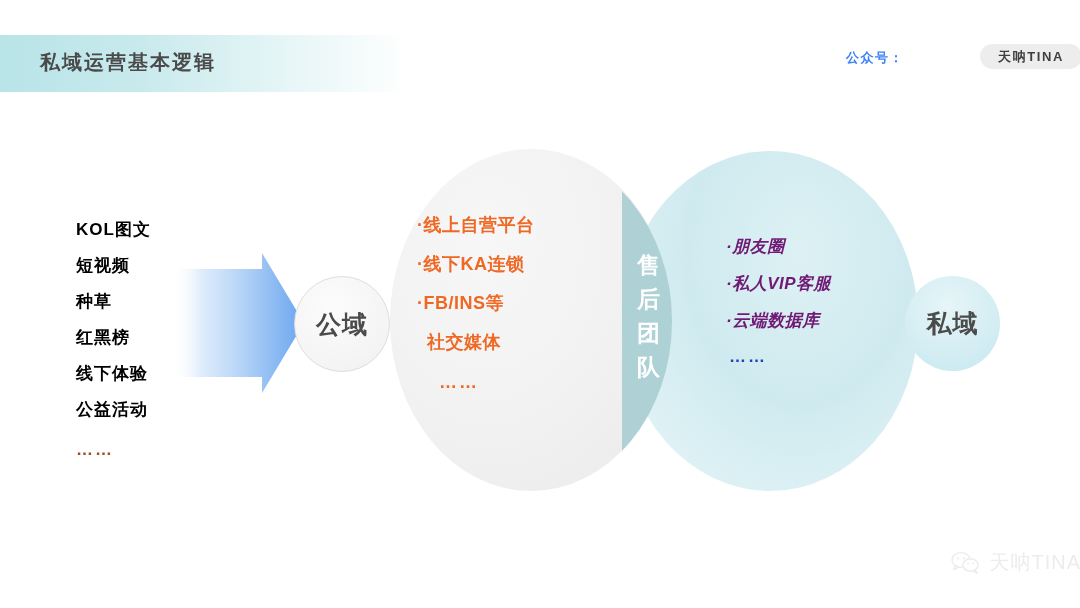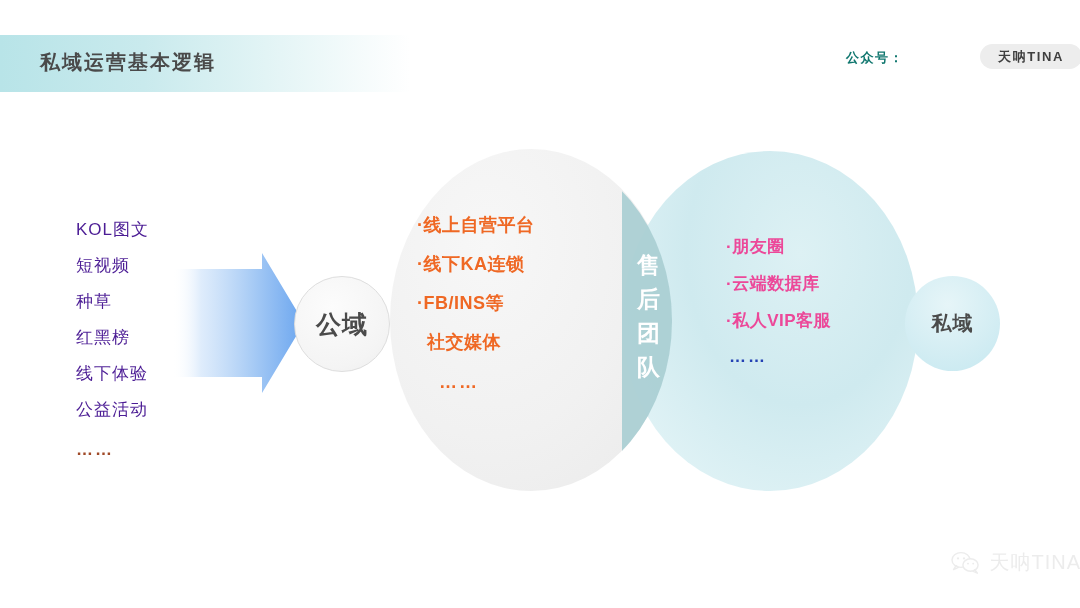--- a/index.html
+++ b/index.html
@@ -38,21 +38,21 @@
     letter-spacing: 2px;
     white-space: nowrap;
   }
 
   .wx-label {
     position: absolute;
     right: 205px;
     top: 49px;
     font-size: 13px;
     font-weight: bold;
-    color: #0f766e;
+    color: #3b82f6;
     letter-spacing: 1.5px;
     white-space: nowrap;
   }
   .wx-pill {
     position: absolute;
     right: 27px;
     top: 44px;
     height: 25px;
     padding: 0 18px;
     border-radius: 13px;
@@ -71,22 +71,22 @@
 
   
   .left-list {
     position: absolute;
     left: 76px;
     top: 212px;
     width: 170px;
   }
   .left-list .item {
     font-size: 17px;
-    font-weight: normal;
-    color: #4c1d95;
+    font-weight: bold;
+    color: #000000;
     letter-spacing: 1px;
     line-height: 36px;
     white-space: nowrap;
   }
   .left-list .ellip {
     font-size: 17px;
     font-weight: bold;
     color: #a04a28;
     letter-spacing: 2px;
     line-height: 36px;
@@ -180,24 +180,25 @@
 
   .right-list {
     position: absolute;
     left: 726px;
     top: 228px;
     width: 200px;
   }
   .right-list .item {
     font-size: 17px;
     font-weight: bold;
-    color: #ec4899;
+    color: #701a75;
     line-height: 37px;
     letter-spacing: 0.5px;
     white-space: nowrap;
+    font-style: italic;
   }
   .right-list .ellip {
     font-size: 17px;
     font-weight: bold;
     color: #2341b4;
     letter-spacing: 2px;
     line-height: 36px;
     padding-left: 3px;
   }
 
@@ -228,21 +229,21 @@
     top: 276px;
     width: 95px;
     height: 95px;
     border-radius: 50%;
     background: radial-gradient(circle at 45% 30%, #e6f5f8 0%, #d3edf3 60%, #c5e8f0 100%);
     display: flex;
     align-items: center;
     justify-content: center;
   }
   .node-private span {
-    font-size: 20px;
+    font-size: 25px;
     font-weight: bold;
     color: #4b4b4b;
     letter-spacing: 1px;
   }
 
   
   .watermark {
     position: absolute;
     right: 28px;
     bottom: 32px;
@@ -310,22 +311,22 @@
   <div class="mid-list">
     <div class="item">·线上自营平台</div>
     <div class="item">·线下KA连锁</div>
     <div class="item">·FB/INS等</div>
     <div class="item indent">社交媒体</div>
     <div class="ellip">……</div>
   </div>
 
   <div class="right-list">
     <div class="item">·朋友圈</div>
+    <div class="item">·私人VIP客服</div>
     <div class="item">·云端数据库</div>
-    <div class="item">·私人VIP客服</div>
     <div class="ellip">……</div>
   </div>
 
   <div class="node-public">
     <span>公域</span>
   </div>
   <div class="node-private">
     <span>私域</span>
   </div>
 

